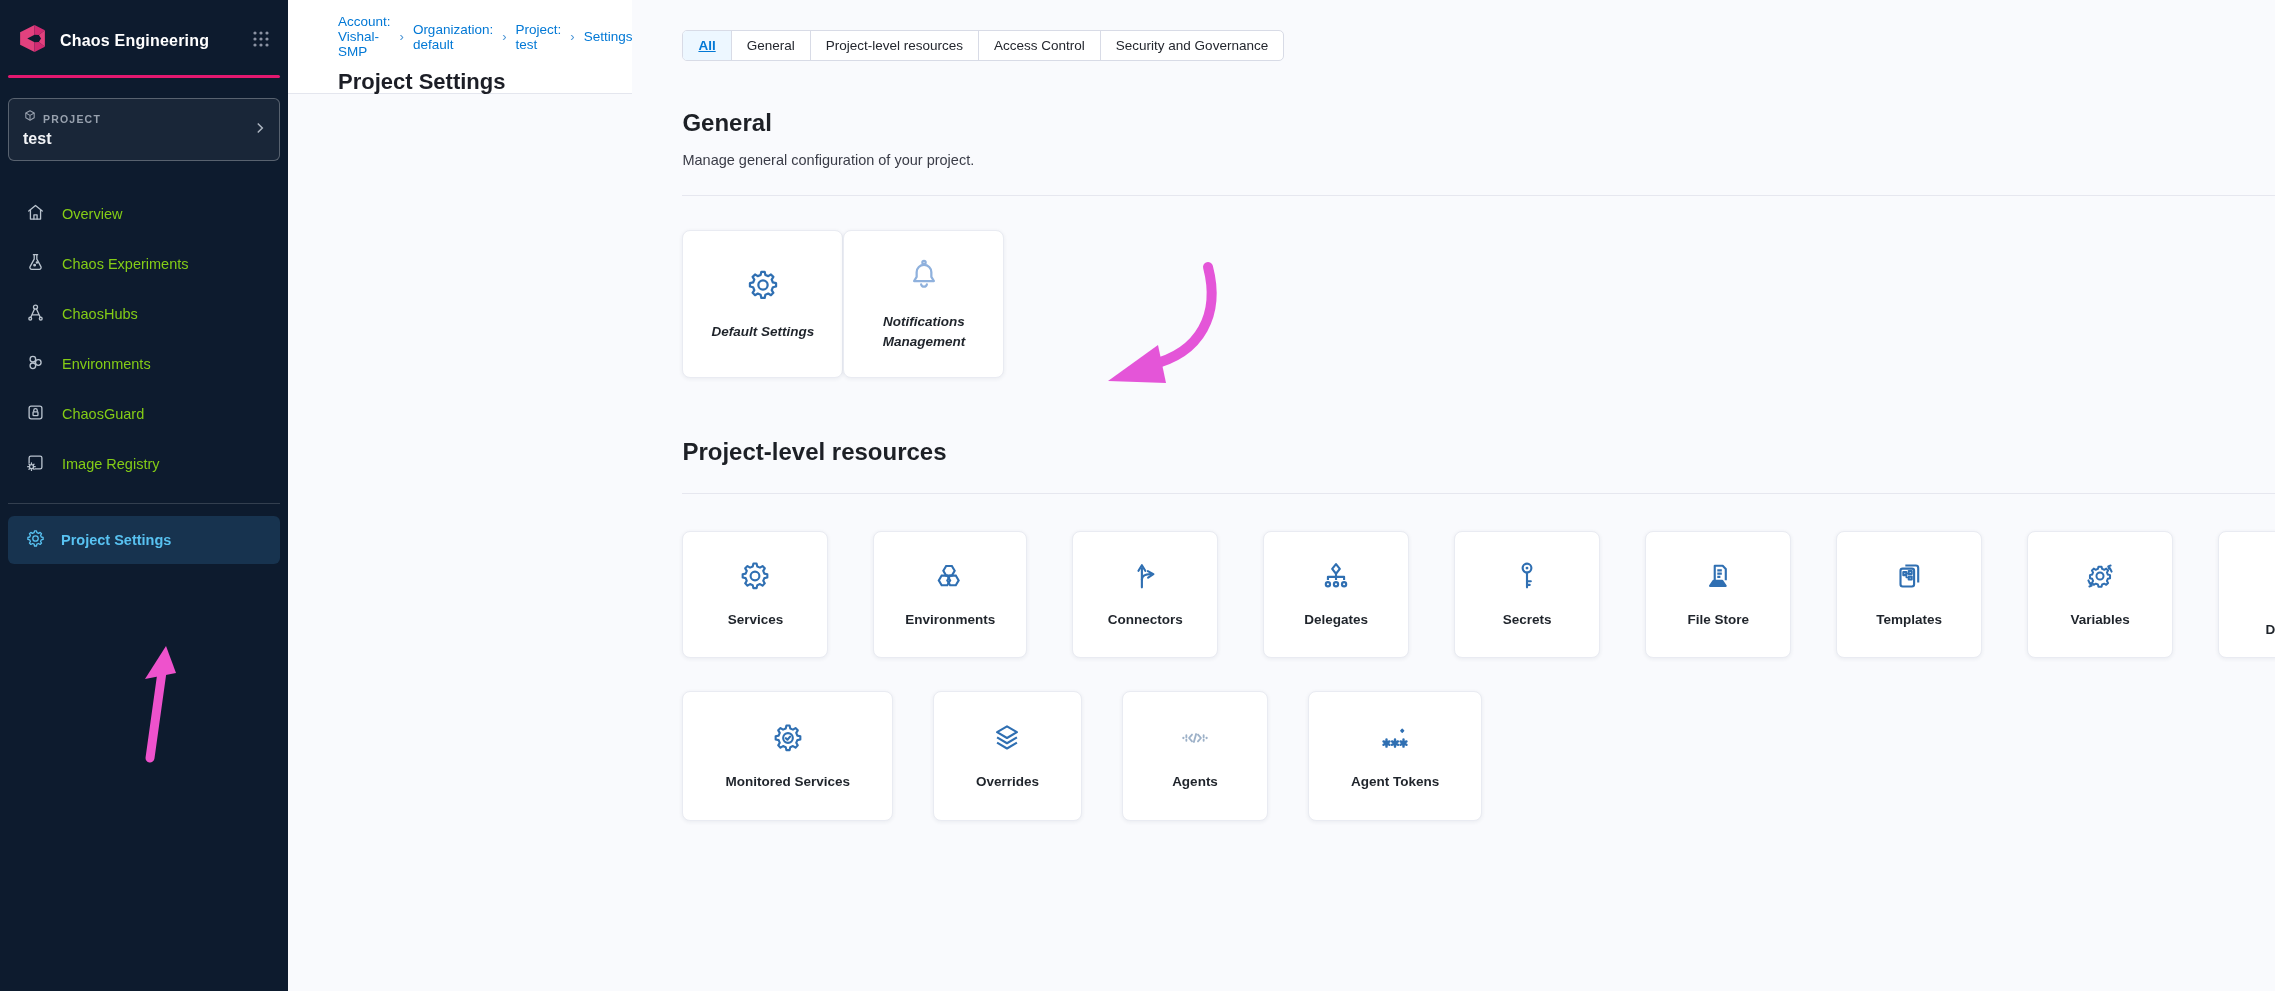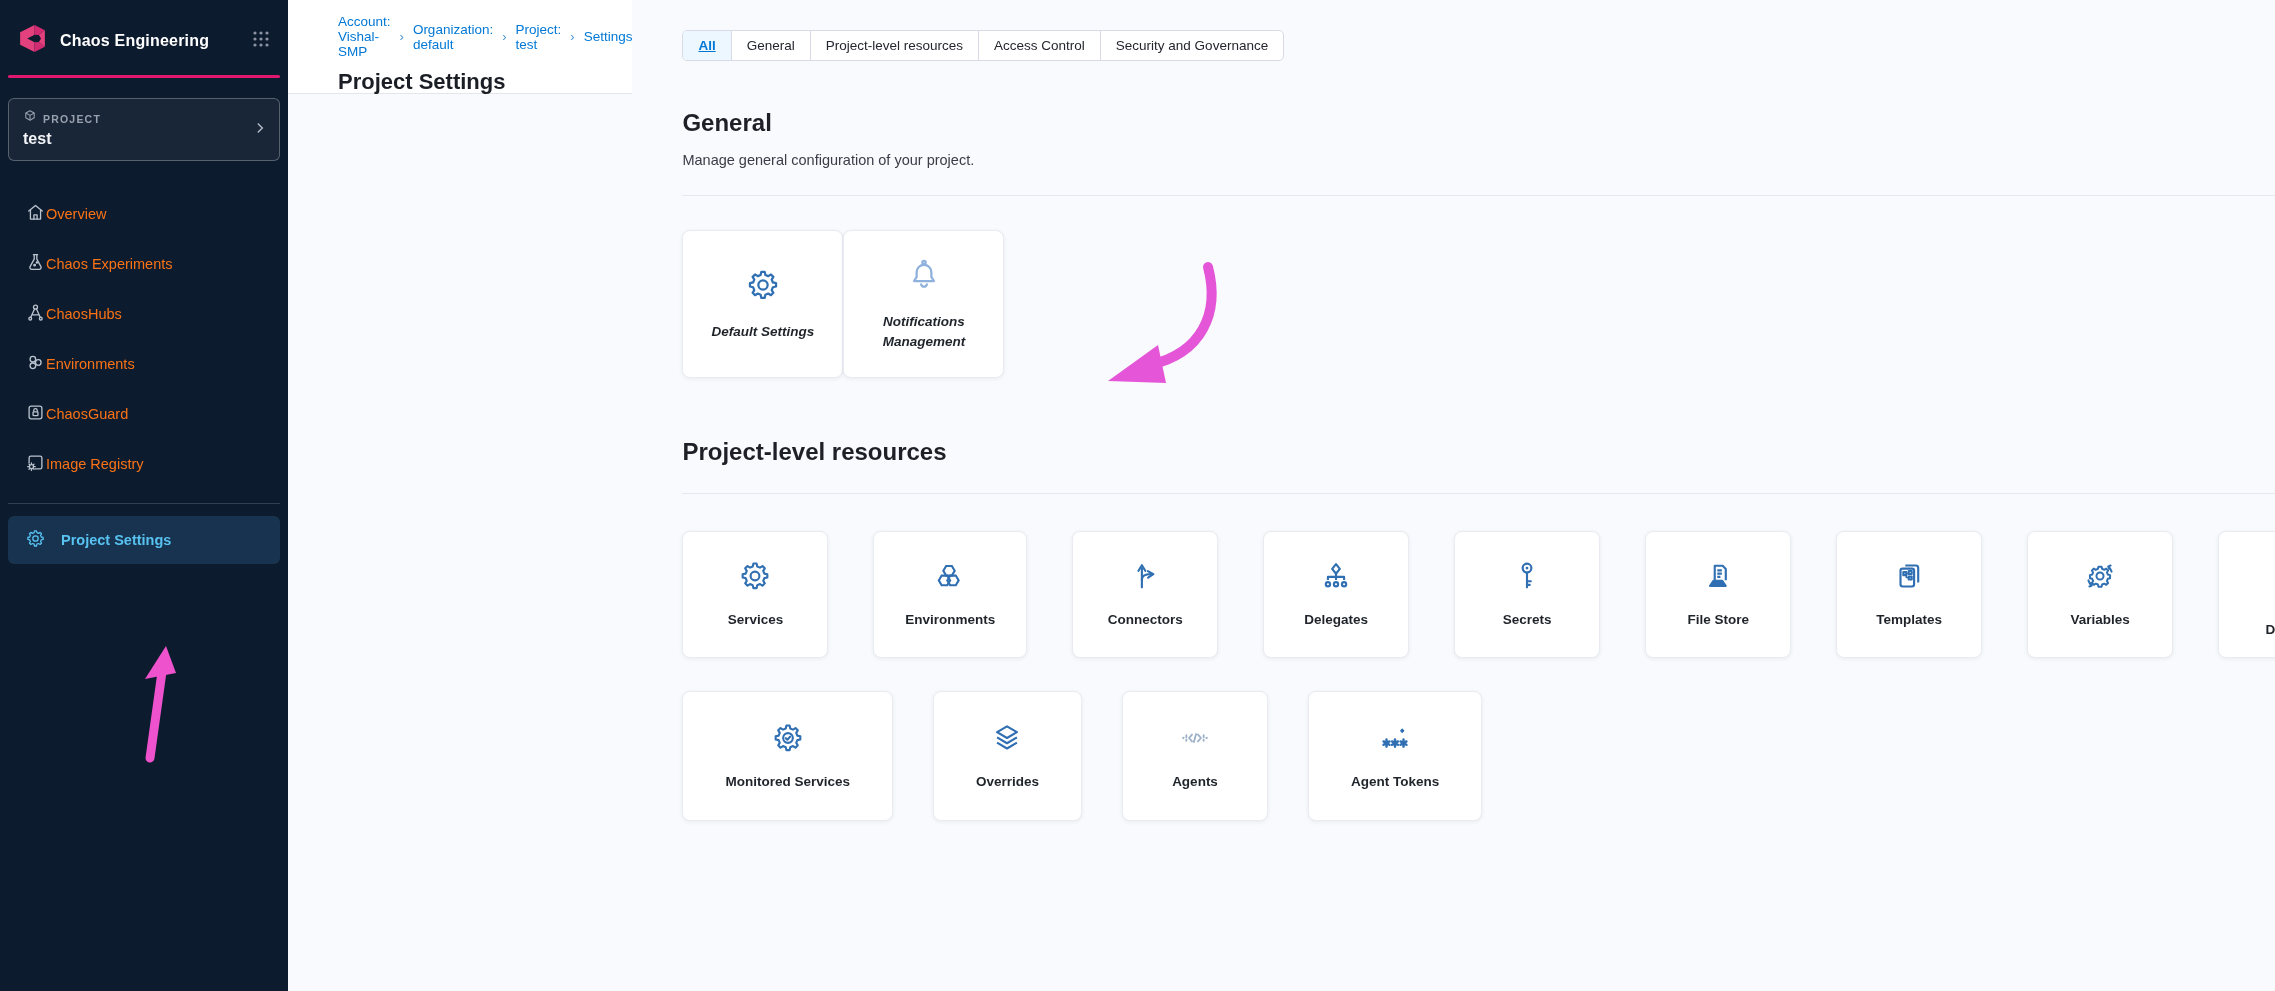--- a/index.html
+++ b/index.html
@@ -9,21 +9,21 @@
   
   .sidebar { position:relative; width:288px; height:991px; background:#0d1b2e; flex:0 0 288px; color:#ccd3dc; }
   .sb-header { display:flex; align-items:center; padding:22px 18px 0 16px; gap:11px; }
   .sb-title { color:#ffffff; font-weight:bold; font-size:16px; letter-spacing:.2px; flex:1; }
   .sb-rule { height:3px; background:#e2186f; margin:16px 8px 0 8px; border-radius:2px; }
   .proj-card { margin:20px 8px 0 8px; border:1px solid rgba(255,255,255,.28); background:rgba(255,255,255,.05); border-radius:6px; padding:10px 12px 12px 14px; position:relative; cursor:pointer; }
   .proj-label { display:flex; align-items:flex-end; gap:6px; font-size:10.5px; font-weight:bold; letter-spacing:1.2px; color:#98a1ae; }
   .proj-name { margin-top:5px; font-size:16px; font-weight:bold; color:#f2f4f7; }
   .proj-chev { position:absolute; right:12px; top:50%; transform:translateY(-50%); }
   .nav { margin-top:28px; }
-  .nav-item { display:flex; align-items:center; padding:13px 16px 13px 25px; font-size:14.5px; color:#f97316; cursor:pointer; }
+  .nav-item { display:flex; align-items:center; gap:16px; padding:13px 16px 13px 25px; font-size:14.5px; color:#84cc16; cursor:pointer; }
   .nav-item svg { flex:0 0 auto; }
   .sb-div { height:1px; background:rgba(255,255,255,.16); margin:14px 8px 12px 8px; }
   .nav-active { margin:0 8px; border-radius:6px; background:#17334f; color:#58c2f1; padding:12px 16px 12px 17px; display:flex; align-items:center; gap:15px; font-size:14.5px; font-weight:bold; cursor:pointer; }
   .sb-arrow { position:absolute; left:120px; top:630px; pointer-events:none; }
 
   
   .main { flex:1; display:flex; flex-direction:row; background:#f9fafd; position:relative; }
   .topband { background:#ffffff; border-bottom:1px solid #e4e6ee; padding:14px 0 0 50px; height:94px; flex:0 0 94px; }
   .breadcrumb { display:flex; align-items:center; gap:9px; font-size:13.5px; }
   .crumb { color:#0278d5; cursor:pointer; }

